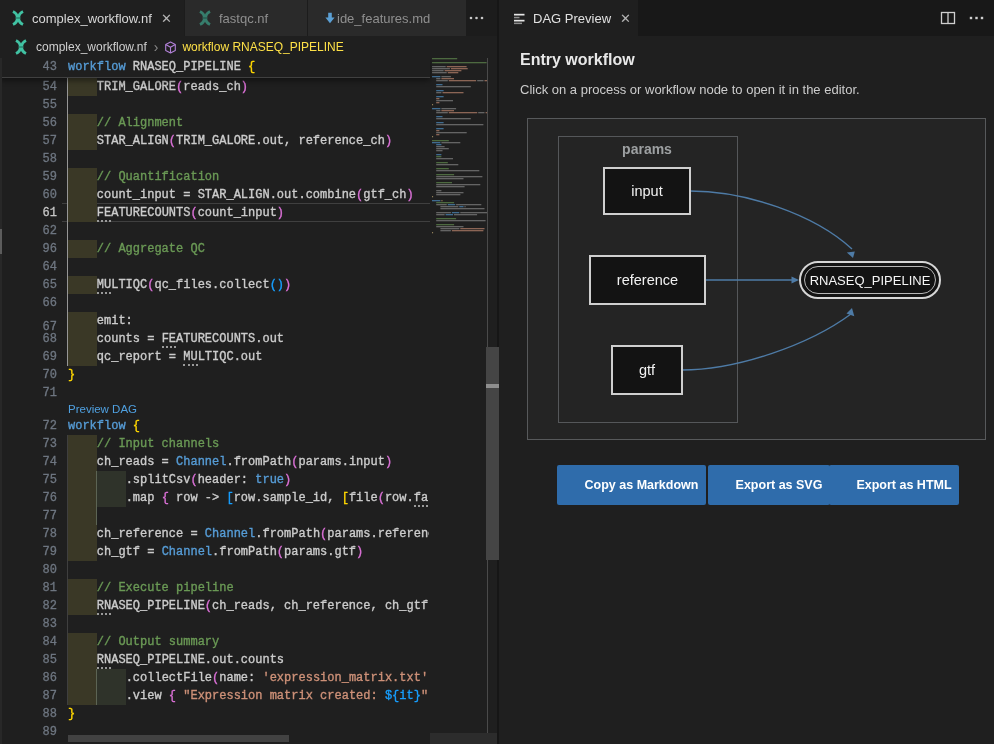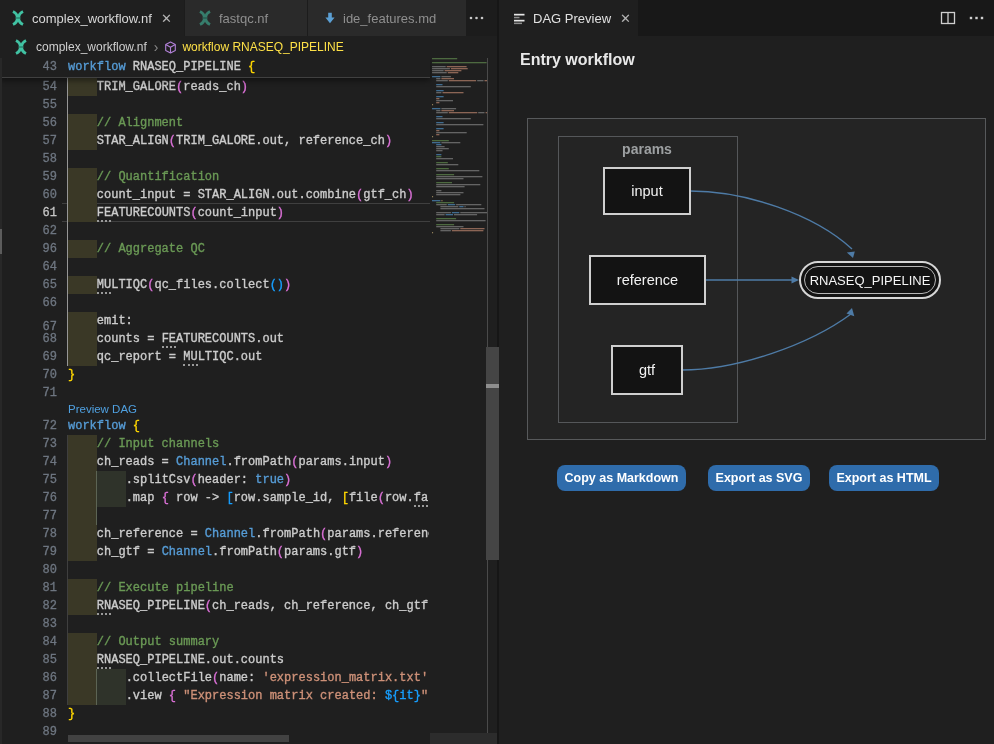--- a/index.html
+++ b/index.html
@@ -25,22 +25,22 @@
        -webkit-text-stroke:0.35px currentColor;}
   .k{color:#569cd6}.c{color:#6a9955}.s{color:#ce9178}
   .b1{color:#ffd700}.b2{color:#da70d6}.b3{color:#179fff}
   .ws{display:inline-block;height:18px;vertical-align:top;background:#3a3826;}
   .ws2{display:inline-block;height:18px;vertical-align:top;background:#2f332a;}
   .hint{border-bottom:2px dotted #9a9a9a;}
   .lens{position:absolute;left:68px;height:15px;line-height:15px;font-size:11.5px;color:#4fa0e0;
         font-family:"Liberation Sans",sans-serif;}
   .mmap{position:absolute;}
   
-  .btn{position:absolute;height:26px;background:#2f6cab;color:#ffffff;font-size:12.5px;font-weight:bold;
-       display:flex;align-items:center;justify-content:center;border-radius:8px;}
+  .btn{position:absolute;height:40px;background:#2f6cab;color:#ffffff;font-size:12.5px;font-weight:bold;
+       display:flex;align-items:center;justify-content:center;border-radius:2px;padding-left:20px;}
 </style>
 </head>
 <body>
 <div id="app">
 
   <div class="tabbar" style="left:0;width:497px;">
     <div class="tab active" style="left:0;width:184px;">
       <span style="margin-left:10px;">
           <svg width="16" height="16" viewBox="0 0 16 16" style="display:block">
             <path d="M3 1.5 C8.8 4.2 8.8 11.8 3 14.5" fill="none" stroke="#41c2a3" stroke-width="2.9"></path>
@@ -60,21 +60,21 @@
           </svg>
         </span>
       <span class="lbl" style="margin-left:6px;">fastqc.nf</span>
     </div>
     <div class="tab" style="left:308px;width:159px;background:#2a2a2a;">
       <span style="margin-left:15px;">
           <svg width="14" height="14" viewBox="0 0 14 14" style="display:block">
             <path d="M7 12.2 2.4 6.6 5.2 6.6 5.2 1.8 8.8 1.8 8.8 6.6 11.6 6.6 Z" fill="#5b9fd3"></path>
           </svg>
         </span>
-      <span class="lbl" style="margin-left:6px;">ide_features.md</span>
+      <span class="lbl" style="margin-left:0;">ide_features.md</span>
     </div>
     <div class="abs" style="left:466px;top:0;width:31px;height:36px;background:#1c1c1c;"></div>
     <div class="abs" style="left:469px;top:16px;">
         <svg width="15" height="4" viewBox="0 0 15 4" style="display:block">
           <circle cx="2" cy="2" r="1.3" fill="#c8c8c8"></circle>
           <circle cx="7.5" cy="2" r="1.3" fill="#c8c8c8"></circle>
           <circle cx="13" cy="2" r="1.3" fill="#c8c8c8"></circle>
         </svg>
       </div>
   </div>
@@ -309,20 +309,21 @@
     <div class="abs" style="left:470px;top:16px;">
         <svg width="15" height="4" viewBox="0 0 15 4" style="display:block">
           <rect x="0.8" y="0.8" width="2.4" height="2.4" fill="#d0d0d0"></rect>
           <rect x="6.3" y="0.8" width="2.4" height="2.4" fill="#d0d0d0"></rect>
           <rect x="11.8" y="0.8" width="2.4" height="2.4" fill="#d0d0d0"></rect>
         </svg>
       </div>
   </div>
   <div class="abs" id="panel" style="left:499px;top:36px;width:495px;height:708px;background:#1f1f1f;">
     <div class="abs" style="left:21px;top:15px;font-size:16px;font-weight:bold;color:#e8e8e8;">Entry workflow</div>
+    <div class="abs" style="left:21px;top:46px;font-size:13px;color:#cccccc;">Click on a process or workflow node to open it in the editor.</div>
     <svg class="abs" style="left:28px;top:82px;" width="460" height="323" viewBox="0 0 460 323">
         <rect x="0.5" y="0.5" width="458" height="321" fill="#242424" stroke="#57595b" stroke-width="1"></rect>
         <rect x="31.5" y="18.5" width="179" height="286" fill="none" stroke="#55575a" stroke-width="1"></rect>
         <text x="120" y="36" text-anchor="middle" font-family="Liberation Sans,sans-serif" font-size="14" font-weight="bold" fill="#9da0a2">params</text>
         <path d="M163,73 C218,73 287,96 325,131" fill="none" stroke="#4e7ba6" stroke-width="1.4"></path>
         <polygon points="326,140 319.8,134.4 327.8,133.6" fill="#4e7ba6"></polygon>
         <path d="M178,162 L268,162" fill="none" stroke="#4e7ba6" stroke-width="1.4"></path>
         <polygon points="272,162 264.5,158.4 264.5,165.6" fill="#4e7ba6"></polygon>
         <path d="M155,252 C210,252 282,227 324,196" fill="none" stroke="#4e7ba6" stroke-width="1.4"></path>
         <polygon points="325,190 327.3,198.3 319.5,195.6" fill="#4e7ba6"></polygon>

